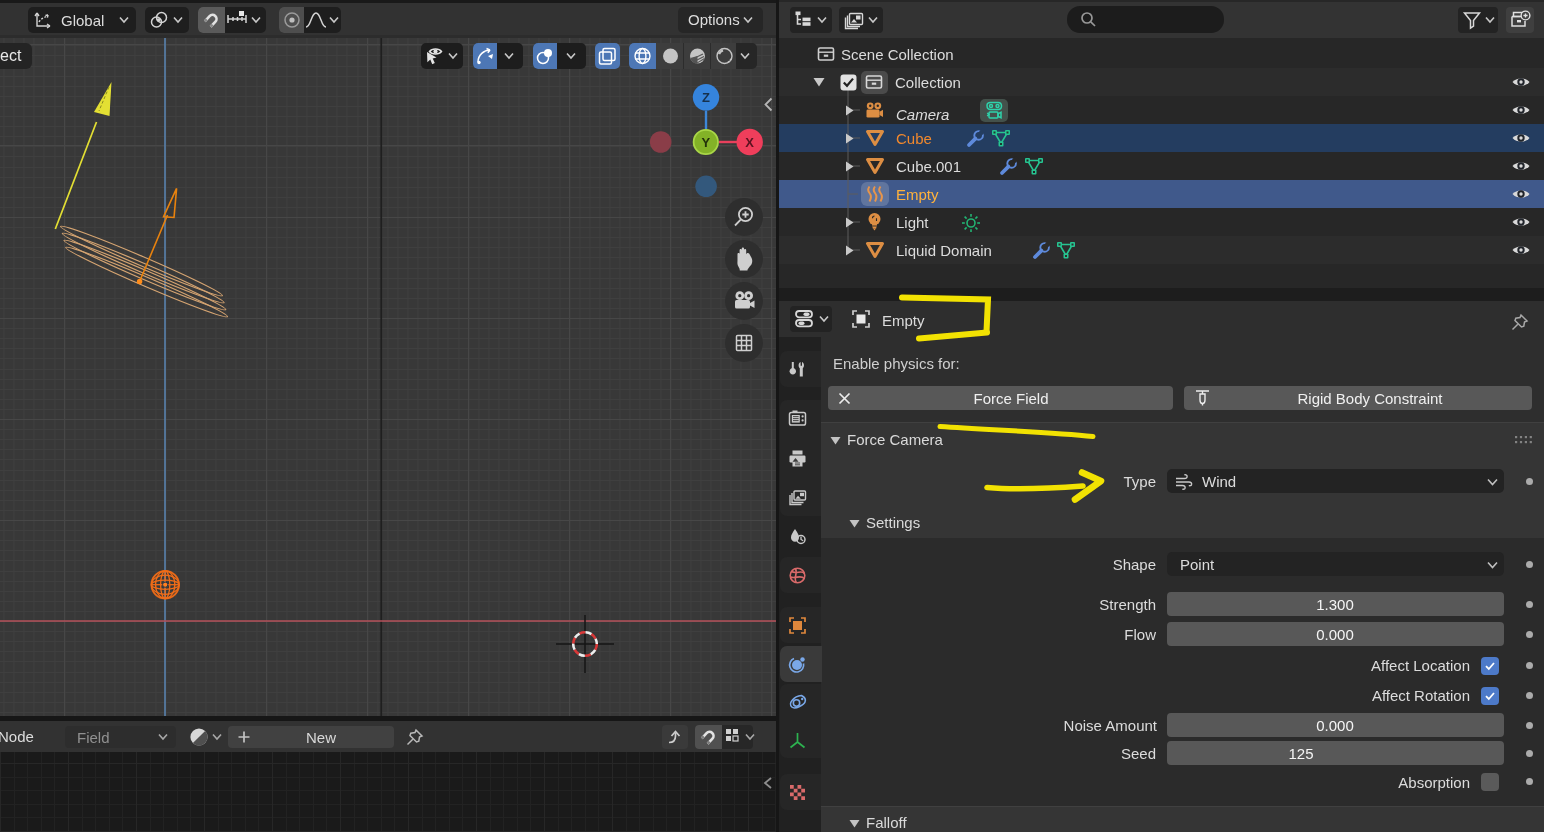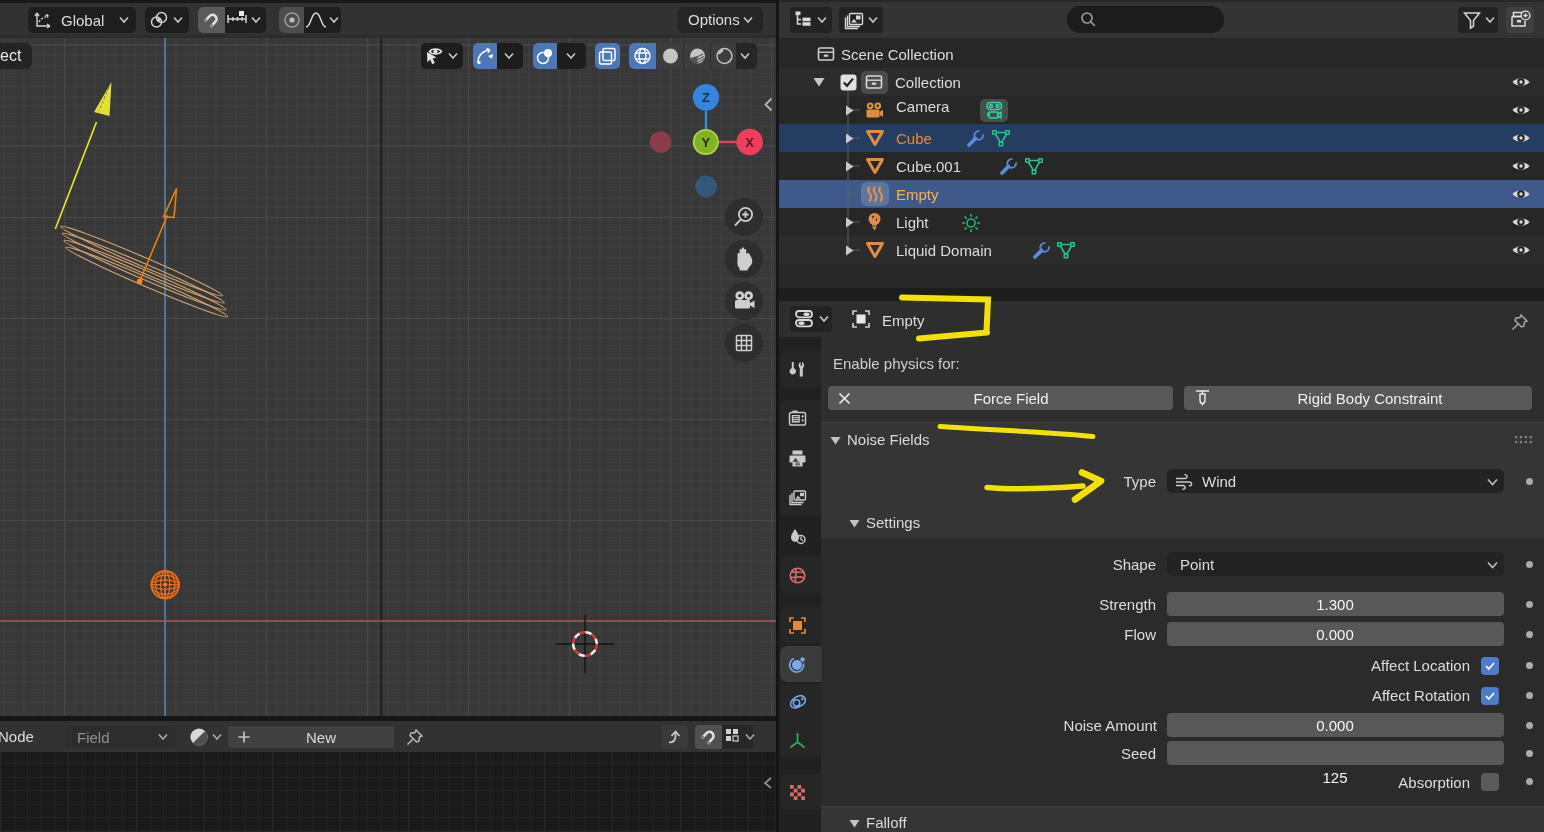--- a/index.html
+++ b/index.html
@@ -426,21 +426,21 @@
 <svg class="abs" style="left:864px;top:101px" width="20" height="19" viewBox="0 0 20 19">
   <g fill="#dd8e43">
     <circle cx="6.2" cy="4.8" r="3.4"></circle>
         <circle cx="13.8" cy="4.8" r="3.4"></circle>
     <circle cx="6.2" cy="4.8" r="1.2" fill="#292929"></circle>
         <circle cx="13.8" cy="4.8" r="1.2" fill="#292929"></circle>
     <rect x="2.5" y="8.6" width="13" height="8" rx="1.4"></rect>
     <path d="M15.5 10.8 L19 8.8 L19 16 L15.5 14 Z"></path>
   </g>
 </svg>
-<div class="abs txt" style="left:896px;top:99px;">Camera</div>
+<div class="abs txt" style="left:896px;top:107px;font-style:italic;">Camera</div>
 <div class="abs" style="left:980px;top:99px;width:28px;height:23px;background:#44514b;border-radius:5px;"></div>
 <svg class="abs" style="left:984px;top:101px" width="21" height="19" viewBox="0 0 21 19">
   <g stroke="#2ed3ab" stroke-width="1.5" fill="none">
     <path d="M3 4.5 C3 2.6 4.6 1.5 6.5 1.5 L14 1.5 C16 1.5 17.5 3 17.5 5 C17.5 7 16 8.5 14 8.5 L6.5 8.5 C4.6 8.5 3 7.2 3 4.5 Z"></path>
     <circle cx="7" cy="4.9" r="1.5"></circle>
         <circle cx="13.5" cy="4.9" r="1.5"></circle>
     <rect x="5" y="11" width="9" height="6" rx="1"></rect>
     <path d="M14 12.8 L17 11.2 L17 16.8 L14 15.2 Z"></path>
     <path d="M3.2 12 L5 13.4 L3.2 15"></path>
   </g>
@@ -741,21 +741,21 @@
     <path d="M2 2 L15 2 M8.5 2 L8.5 5"></path>
     <path d="M6 5 L11 5 L11 11 C11 13 10 14.5 8.5 14.5 C7 14.5 6 13 6 11 Z"></path>
     <path d="M8.5 14.5 L8.5 16.5"></path>
   </g>
 </svg>
 <div class="abs txt" style="left:1370px;transform:translateX(-50%);top:391px;color:#f0f0f0;">Rigid Body Constraint</div>
 
 <svg class="abs" style="left:829px;top:435px" width="13" height="11" viewBox="0 0 13 11">
       <path d="M1.5 2 L11.5 2 L6.5 9.5 Z" fill="#c3c3c3"></path>
     </svg>
-<div class="abs txt" style="left:847px;top:432px;color:#dadada;">Noise Fields</div>
+<div class="abs txt" style="left:847px;top:432px;color:#dadada;">Force Camera</div>
 <svg class="abs" style="left:1515px;top:436px" width="17" height="9" viewBox="0 0 17 9">
   <g fill="#828282">
     <rect x="0" y="0" width="2.2" height="2.2"></rect>
         <rect x="4.9" y="0" width="2.2" height="2.2"></rect>
         <rect x="9.8" y="0" width="2.2" height="2.2"></rect>
         <rect x="14.7" y="0" width="2.2" height="2.2"></rect>
     <rect x="0" y="5" width="2.2" height="2.2"></rect>
         <rect x="4.9" y="5" width="2.2" height="2.2"></rect>
         <rect x="9.8" y="5" width="2.2" height="2.2"></rect>
         <rect x="14.7" y="5" width="2.2" height="2.2"></rect>
@@ -814,21 +814,21 @@
     </svg>
 <div class="abs" style="left:1526px;top:692px;width:7px;height:7px;border-radius:50%;background:#ababab;"></div>
 
 <div class="abs txt" style="left:1157px;transform:translateX(-100%);top:718px;">Noise Amount</div>
 <div class="abs" style="left:1167px;top:713px;width:337px;height:24px;background:#585858;border-radius:4px;"></div>
 <div class="abs txt" style="left:1335px;transform:translateX(-50%);top:718px;color:#f5f5f5;">0.000</div>
 <div class="abs" style="left:1526px;top:722px;width:7px;height:7px;border-radius:50%;background:#ababab;"></div>
 
 <div class="abs txt" style="left:1156px;transform:translateX(-100%);top:746px;">Seed</div>
 <div class="abs" style="left:1167px;top:741px;width:337px;height:24px;background:#585858;border-radius:4px;"></div>
-<div class="abs txt" style="left:1335px;transform:translateX(-50%);top:746px;color:#f5f5f5;margin-top:24px;">125</div>
+<div class="abs txt" style="left:1301px;transform:translateX(-50%);top:746px;color:#f5f5f5;">125</div>
 <div class="abs" style="left:1526px;top:750px;width:7px;height:7px;border-radius:50%;background:#ababab;"></div>
 
 <div class="abs txt" style="left:1470px;transform:translateX(-100%);top:775px;">Absorption</div>
 <div class="abs" style="left:1481px;top:773px;width:18px;height:18px;background:#5a5a5a;border-radius:4px;"></div>
 <div class="abs" style="left:1526px;top:778px;width:7px;height:7px;border-radius:50%;background:#ababab;"></div>
 
 <svg class="abs" style="left:848px;top:818px" width="13" height="11" viewBox="0 0 13 11">
       <path d="M1.5 2 L11.5 2 L6.5 9.5 Z" fill="#c3c3c3"></path>
     </svg>
 <div class="abs txt" style="left:866px;top:815px;color:#dadada;">Falloff</div>

